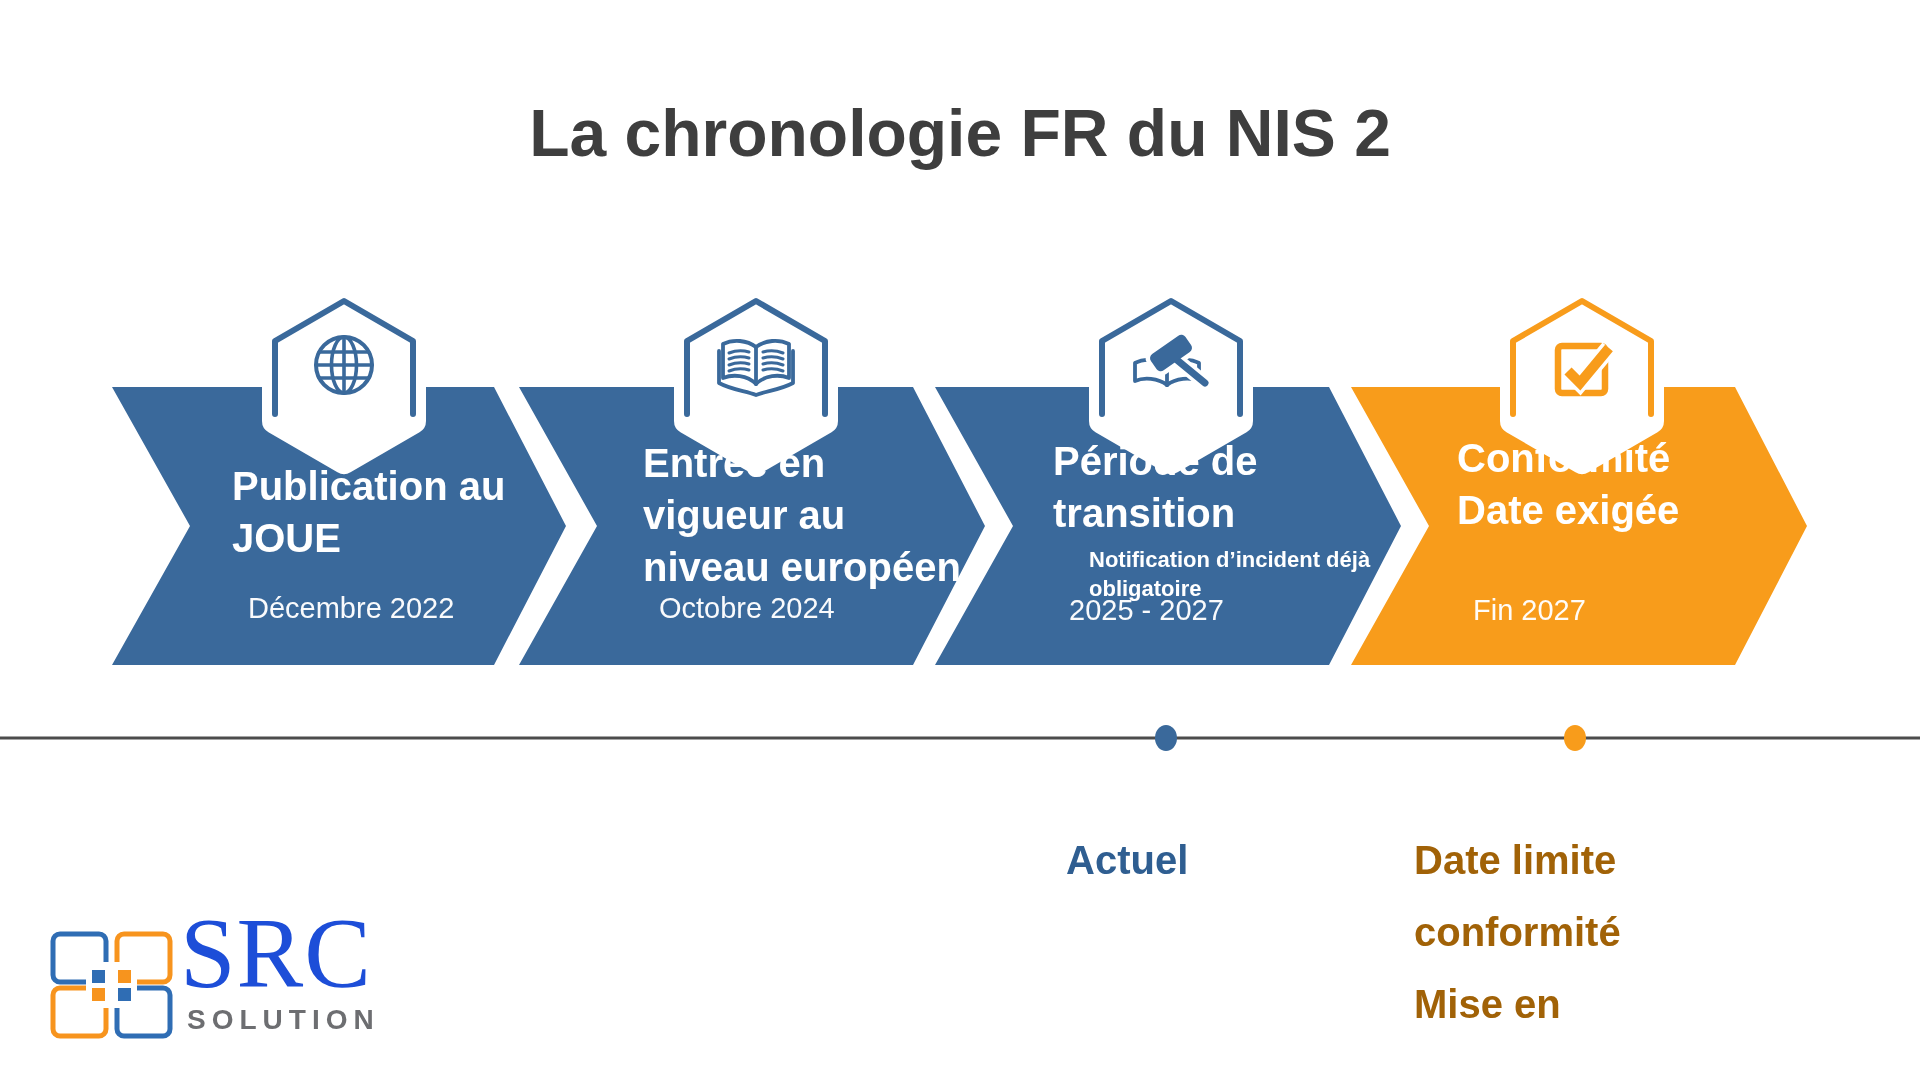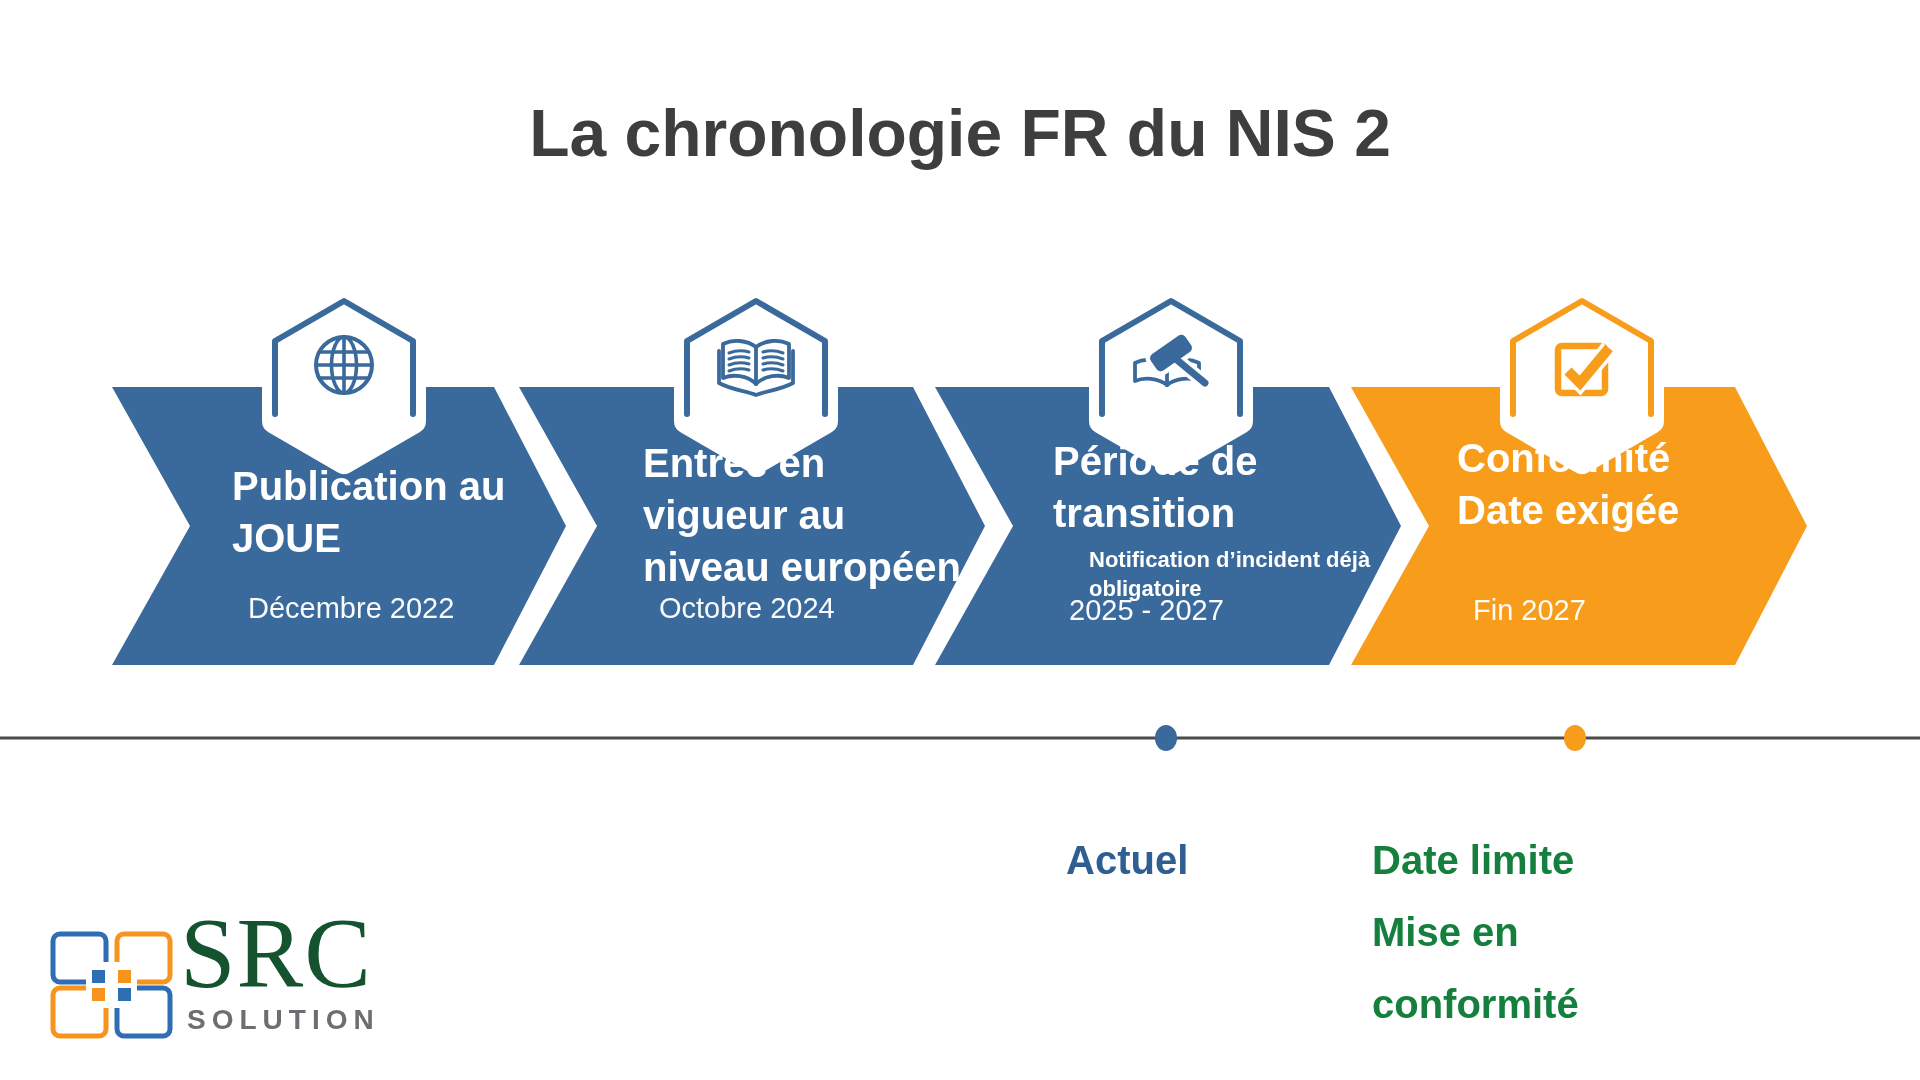--- a/index.html
+++ b/index.html
@@ -19,24 +19,24 @@
   .s2t{left:643px;top:437px;width:330px;}
   .s2d{left:643px;top:590px;}
   .s3t{left:1053px;top:435px;width:300px;}
   .s3n{left:1089px;top:545px;}
   .s3d{left:1053px;top:592px;}
   .s4t{left:1457px;top:432px;width:300px;}
   .s4d{left:1457px;top:592px;}
 
   .marker-label{position:absolute;font-weight:700;font-size:40px;line-height:72px;text-align:left;}
   .actuel{left:1066px;top:824px;width:200px;color:#2F5E91;}
-  .deadline{left:1372px;top:824px;width:350px;color:#15803d;}
+  .deadline{left:1414px;top:824px;width:350px;color:#a16207;}
 
   .logo-src{position:absolute;left:180px;top:903px;font-family:"Liberation Serif",serif;
-            font-weight:400;font-size:100px;line-height:100px;color:#14532d;letter-spacing:1px;}
+            font-weight:400;font-size:100px;line-height:100px;color:#1d4ed8;letter-spacing:1px;}
   .logo-solution{position:absolute;left:187px;top:1004px;font-size:28px;line-height:32px;
                  letter-spacing:6px;color:#6D6E71;font-weight:700;}
 </style>
 </head>
 <body>
 
 <div class="canvas">
 
   <h1 class="page-title">La chronologie FR du NIS 2</h1>
 
@@ -137,20 +137,20 @@
   <div class="step-note  s3n">Notification d’incident déjà obligatoire</div>
   <div class="step-date  s3d">2025 - 2027</div>
 
   <div class="step-title s4t">Conformité Date exigée</div>
   <div class="step-date  s4d">Fin 2027</div>
 
   <div class="marker-label actuel">Actuel</div>
 
   <div class="marker-label deadline">
     <div>Date limite</div>
+    <div>conformité</div>
     <div>Mise en</div>
-    <div>conformité</div>
   </div>
 
   <div class="logo-src">SRC</div>
   <div class="logo-solution">SOLUTION</div>
 
 </div>
 
 </body></html>

